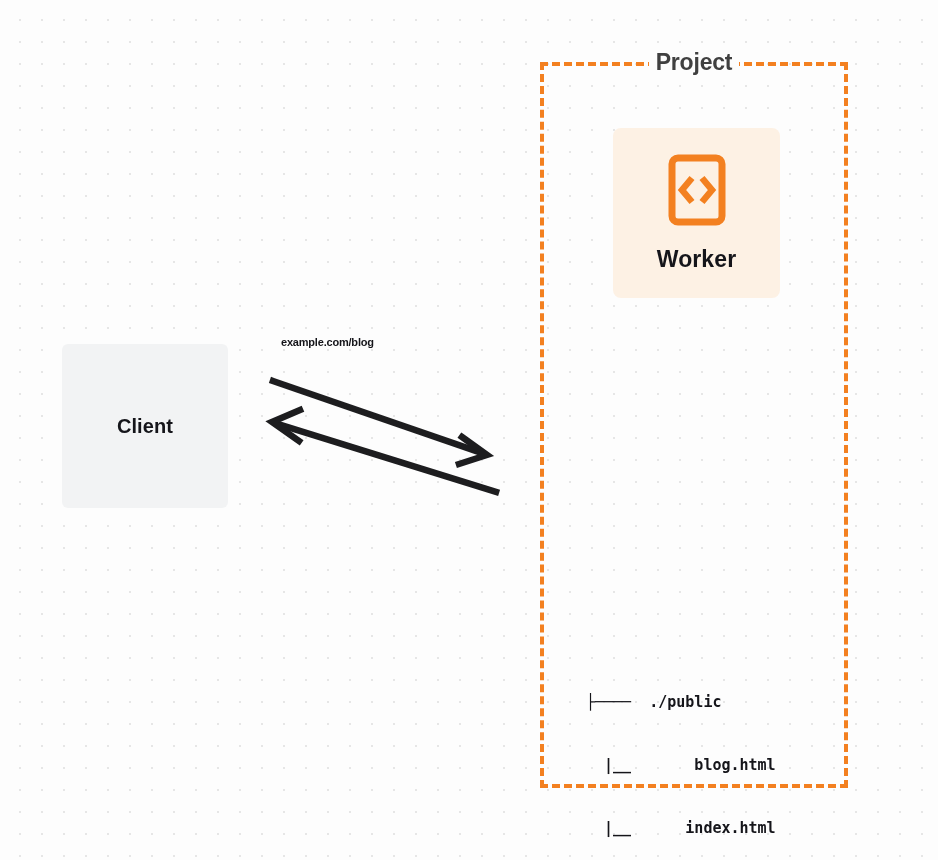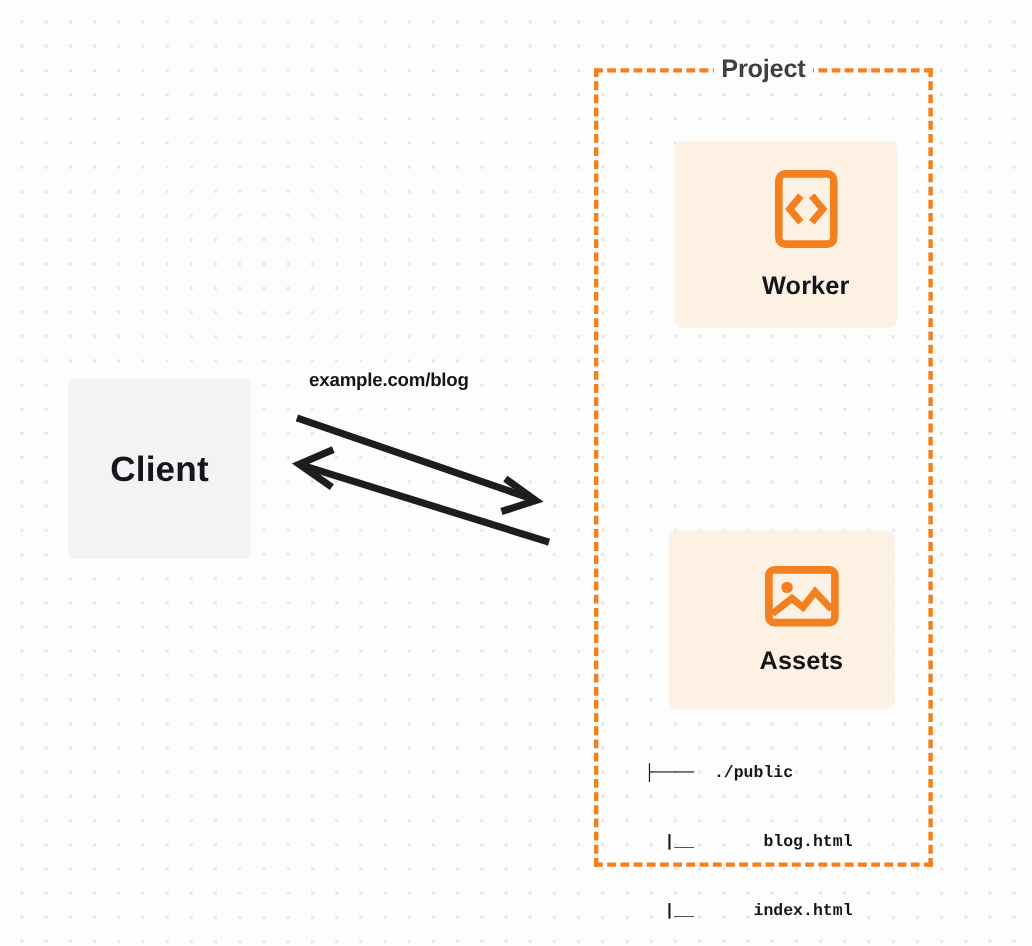--- a/index.html
+++ b/index.html
@@ -31,40 +31,40 @@
     top: 344px;
     width: 166px;
     height: 164px;
     background: #f2f3f4;
     border-radius: 6px;
     display: flex;
     align-items: center;
     justify-content: center;
   }
   .client-label {
-    font-size: 32px;
+    font-size: 20px;
     font-weight: bold;
     color: #15151a;
     letter-spacing: 0.1px;
   }
 
   
   .edge-layer {
     position: absolute;
     left: 0;
     top: 0;
     width: 938px;
     height: 860px;
     pointer-events: none;
   }
   .edge-label {
     position: absolute;
     left: 281px;
     top: 336px;
-    font-size: 17px;
+    font-size: 11px;
     font-weight: bold;
     color: #15151a;
     white-space: nowrap;
     letter-spacing: -0.2px;
   }
 
   
   .project-container {
     position: absolute;
     left: 540px;
@@ -95,21 +95,20 @@
 
   
   .card {
     position: absolute;
     background: #fdf1e4;
     border-radius: 8px;
     display: flex;
     flex-direction: column;
     align-items: center;
     justify-content: center;
-    padding-left: 36px;
   }
   .card-worker {
     left: 613px;
     top: 128px;
     width: 167px;
     height: 170px;
   }
   .card-assets {
     left: 608px;
     top: 482px;
@@ -136,21 +135,20 @@
     font-family: "DejaVu Sans Mono", monospace;
     font-size: 15px;
     font-weight: bold;
     line-height: 21px;
     color: #15151a;
     white-space: pre;
   }
   .file-tree .tree-row {
     display: block;
     letter-spacing: 0px;
-    font-family: Liberation Mono, monospace;
   }
 </style>
 </head>
 <body>
 
 <div id="canvas">
 
   <div class="client-node">
     <span class="client-label">Client</span>
   </div>
@@ -177,28 +175,20 @@
 
   <div class="card card-worker">
     <svg class="card-icon" width="58" height="72" viewBox="0 0 58 72" xmlns="http://www.w3.org/2000/svg">
       <rect x="4" y="4" width="50" height="64" rx="6" ry="6" fill="none" stroke="#f38020" stroke-width="7"></rect>
       <polyline points="24,24 14,36 24,48" fill="none" stroke="#f38020" stroke-width="6.5" stroke-linecap="butt" stroke-linejoin="miter"></polyline>
       <polyline points="34,24 44,36 34,48" fill="none" stroke="#f38020" stroke-width="6.5" stroke-linecap="butt" stroke-linejoin="miter"></polyline>
     </svg>
     <span class="card-label">Worker</span>
   </div>
 
-  <div class="card card-assets">
-    <svg class="card-icon" width="68" height="58" viewBox="0 0 68 58" xmlns="http://www.w3.org/2000/svg">
-      <rect x="4" y="5" width="60" height="48" rx="5" ry="5" fill="none" stroke="#f38020" stroke-width="7"></rect>
-      <circle cx="20.5" cy="21" r="5.2" fill="#f38020"></circle>
-      <polyline points="7,45 25,31 35,39 46,25 61,41" fill="none" stroke="#f38020" stroke-width="6.5" stroke-linejoin="miter" stroke-linecap="butt"></polyline>
-    </svg>
-    <span class="card-label">Assets</span>
-  </div>
 
   <div class="file-tree">
     <span class="tree-row">├────  ./public</span>
     <span class="tree-row">  |__       blog.html</span>
     <span class="tree-row">  |__      index.html</span>
     
   </div>
 
 </div>
 

